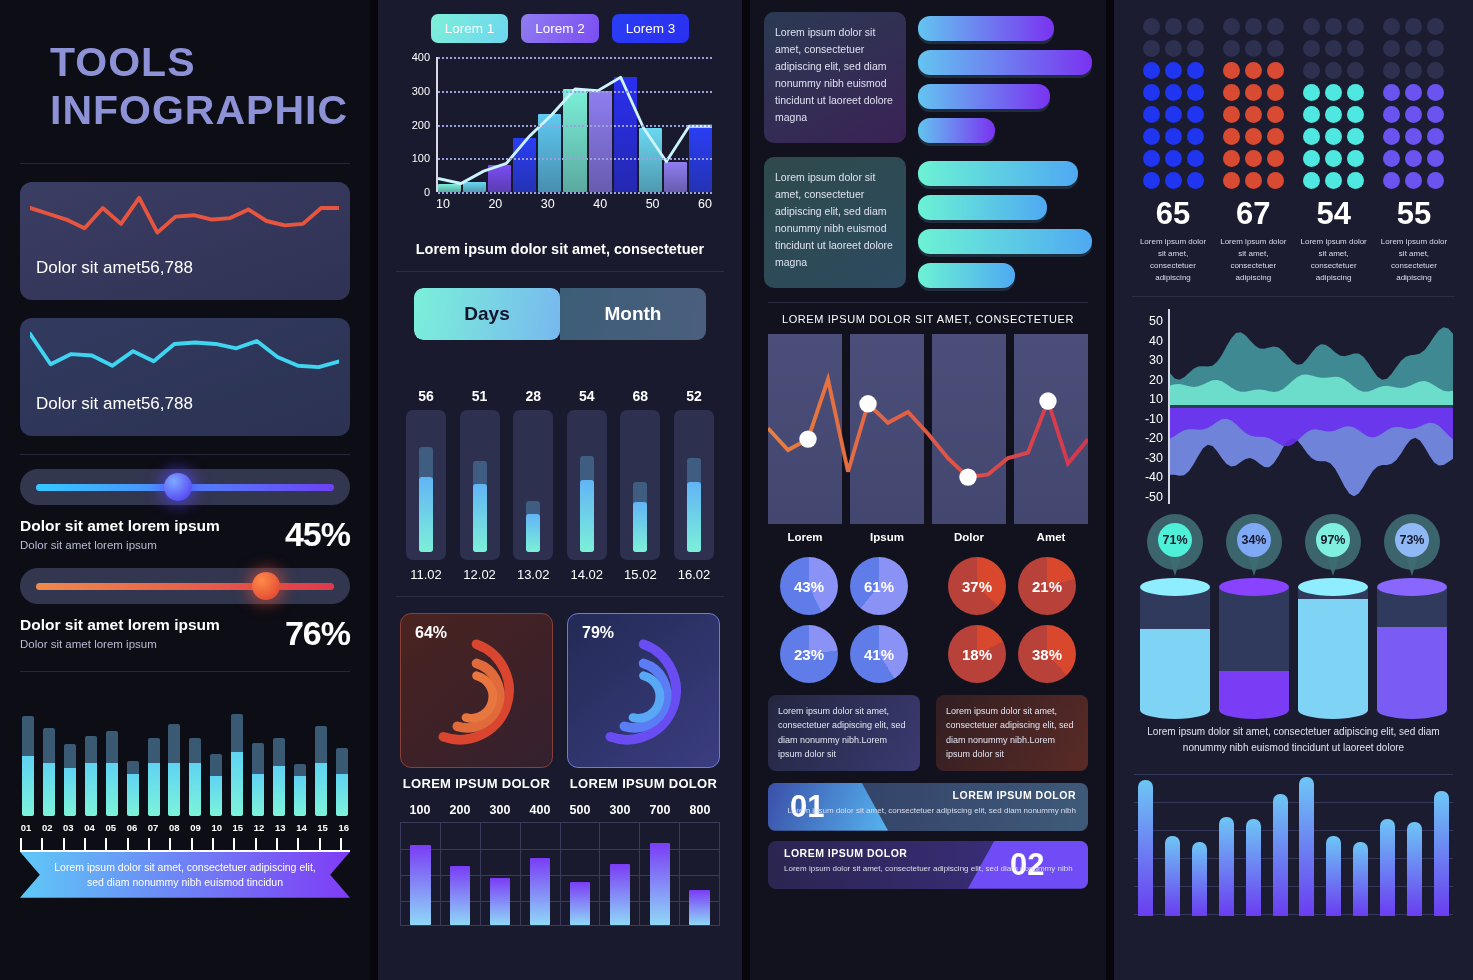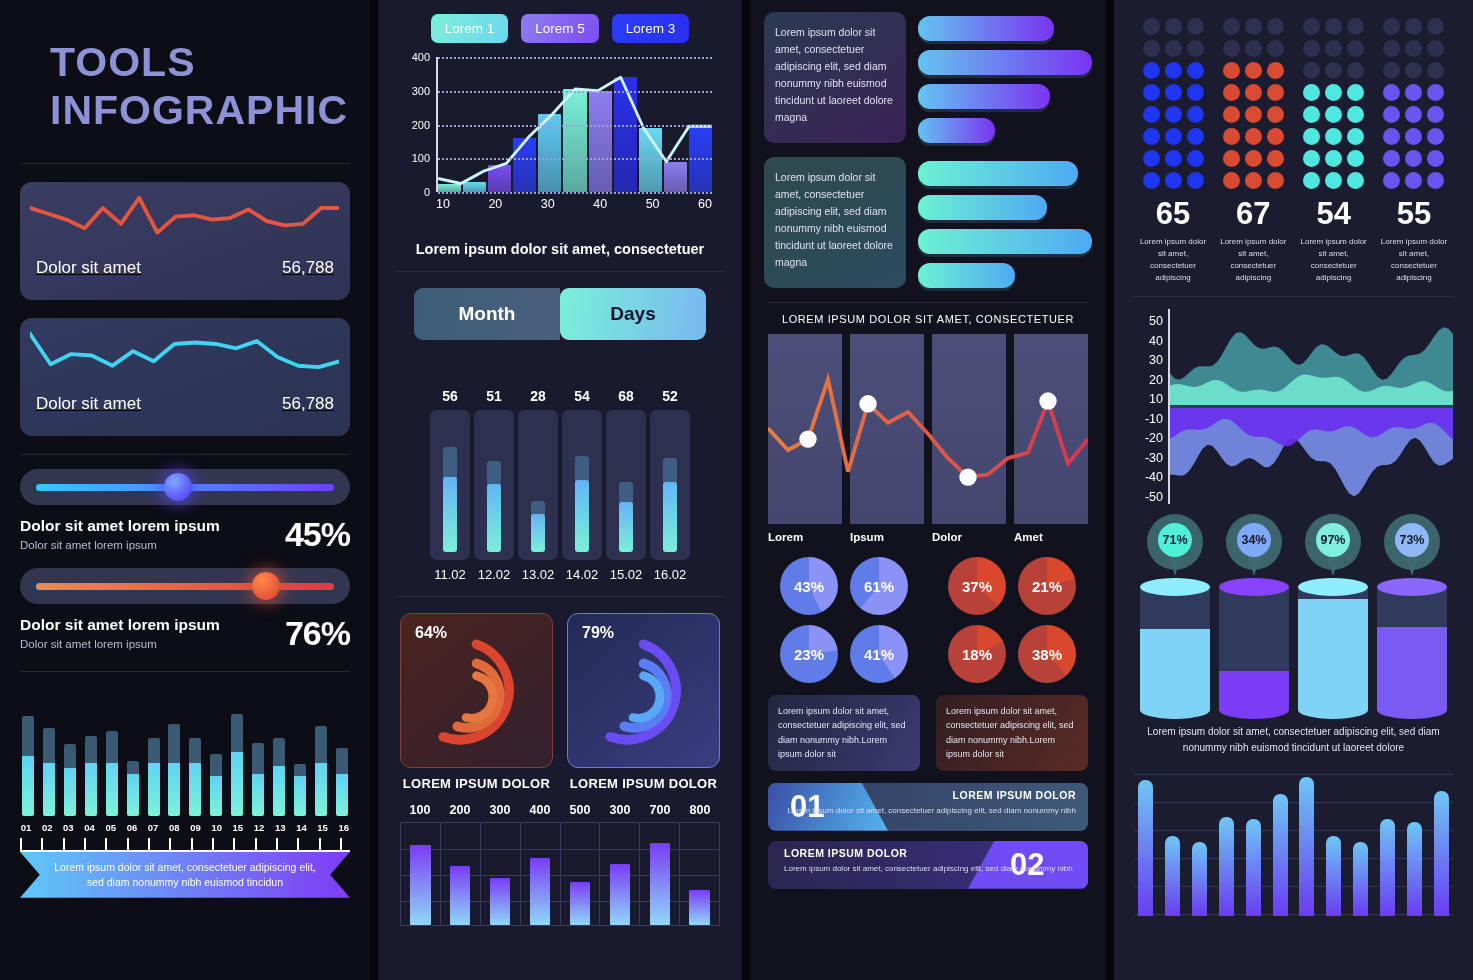--- a/index.html
+++ b/index.html
@@ -25,21 +25,21 @@
   .hr { height:1px; background:#26263a; margin: 28px 0 18px 0; }
   .hr.thin { margin: 18px 0 14px 0;}
 
   .statcard {
     position: relative; height: 118px; border-radius: 12px; margin-bottom: 18px;
     background: linear-gradient(160deg,#3b3e63,#2f3254);
     padding: 12px 14px;
   }
   .statcard.blue { background: linear-gradient(160deg,#323a60,#2b3252); }
   .sc-spark { position:absolute; left:10px; right:10px; top:10px; height:58px; }
-  .sc-row { position:absolute; left:16px; right:16px; bottom:22px; display:flex; justify-content:space-between; align-items:baseline;text-decoration:underline;}
+  .sc-row { position:absolute; left:16px; right:16px; bottom:22px; display:flex; align-items:baseline;}
   .sc-label { font-size: 17px; color:#fff; }
   .sc-value { font-size: 17px; color:#fff; }
 
   .slider-wrap { position:relative; height:36px; border-radius:18px; background:#33364f; margin: 6px 0 10px 0; }
   .slider-track { position:absolute; left:16px; right:16px; top:15px; height:7px; border-radius:4px; }
   .slider-track.v1 { background: linear-gradient(90deg,#35c8ff,#6c41f5); }
   .slider-track.v2 { background: linear-gradient(90deg,#f08a4b,#e0394a); }
   .slider-knob { position:absolute; top:4px; width:28px; height:28px; border-radius:50%; }
   .knob1 { background: radial-gradient(circle at 35% 30%,#7ea8ff,#4a2ef0); box-shadow:0 0 14px 5px rgba(90,70,250,.55); }
   .knob2 { background: radial-gradient(circle at 35% 30%,#ff8a4a,#dc3b2d); box-shadow:0 0 14px 5px rgba(230,80,50,.5); }
@@ -83,21 +83,21 @@
   .c1-xlabels span { font-size:12.5px; color:#fff; }
   .c1-caption { text-align:center; font-size:14.5px; font-weight:bold; color:#fff; margin-top:24px; }
 
   .sep2 { height:1px; background:#2c2d45; margin:14px 0 16px 0; }
 
   .toggle { display:flex; height:52px; border-radius:9px; overflow:hidden; margin:0 18px 16px 18px; }
   .toggle .seg { flex:1; display:flex; align-items:center; justify-content:center; font-size:19px; font-weight:bold; }
   .seg-on { background: linear-gradient(100deg,#7bf0d9,#77b8ef); color:#13142a; border-radius:9px;}
   .seg-off { background: linear-gradient(100deg,#3d5d77,#4a5f7d); color:#fff; }
 
-  .daybars { display:flex; justify-content:center; padding:0 8px;margin-top:48px; }
+  .daybars { display:flex; justify-content:space-between; padding:0 8px;margin-top:48px; }
   .dayb { width:44px; text-align:center; }
   .dayb .num { font-size:14px; font-weight:bold; color:#fff; margin-bottom:6px; }
   .dayb .tube { position:relative; width:40px; height:150px; margin:0 auto; background:#2e3050; border-radius:7px; }
   .dayb .fillbg { position:absolute; left:13px; width:14px; bottom:8px; background:#3f5d80; border-radius:3px; }
   .dayb .fill { position:absolute; left:13px; width:14px; bottom:8px; background: linear-gradient(180deg,#62b4f5,#7cf0d8); border-radius:3px; }
   .dayb .date { font-size:13px; color:#fff; margin-top:7px; }
 
   .donuts { display:flex; gap:14px; margin:0 4px; }
   .donutcard { flex:1; border-radius:11px; padding:10px; height:155px; position:relative; }
   .dc-red { background: linear-gradient(140deg,#4a231f,#33202f); border:1px solid #8a4037; }
@@ -126,21 +126,21 @@
   .hb-p { background: linear-gradient(90deg,#63c4f0,#7a33f0); box-shadow: 0 3px 0 rgba(40,70,90,.55); }
   .hb-t { background: linear-gradient(90deg,#6cf2d4,#4fa9f2); box-shadow: 0 3px 0 rgba(40,70,90,.55); }
 
   .sep3 { height:1px; background:#2a2b40; margin:10px 4px 10px 4px; }
   .lc-title { text-align:center; font-size:11px; color:#fff; letter-spacing:.6px; margin-bottom:9px; }
   .linechart { position:relative; height:190px; margin:0 4px; }
   .lc-panels { position:absolute; left:0; right:0; top:0; bottom:0; display:flex; gap:8px; }
   .lc-panels > div { flex:1; background: linear-gradient(180deg,#4b4e78,#43466f); }
   .lc-svg { position:absolute; left:0; right:0; top:0; bottom:0; }
   .lc-xlabels { display:flex; gap:8px; margin:7px 4px 0 4px; }
-  .lc-xlabels span { flex:1; font-size:11.5px; font-weight:bold; color:#fff; }
+  .lc-xlabels span { flex:1; text-align:center; font-size:11.5px; font-weight:bold; color:#fff; }
 
   .circlegrid { display:flex; gap:16px; margin:14px 4px 0 4px; }
   .cg-half { flex:1; }
   .cg-rows { display:flex; flex-wrap:wrap; gap:10px 12px; justify-content:center;}
   .donutpct { position:relative; width:58px; height:58px; border-radius:50%; display:flex; align-items:center; justify-content:center;}
   .donutpct span { font-size:15px; font-weight:bold; color:#fff; position:relative; z-index:2;}
   .cg-note { border-radius:8px; padding:9px 10px; font-size:9px; line-height:1.6; color:#e4e6f3; margin-top:12px;}
   .note-blue { background: linear-gradient(120deg,#22273f,#3b3a72); }
   .note-red { background: linear-gradient(120deg,#321e22,#5a2b26); }
 
@@ -355,21 +355,21 @@
     <div class="ribbon-inner">
       <div class="ribbon-clip">
         <div class="ribbon-text">Lorem ipsum dolor sit amet, consectetuer adipiscing elit, sed diam nonummy nibh euismod tincidun</div>
       </div>
     </div>
   </div>
 
   <div class="col col2">
     <div class="tabs">
       <div class="tab tab1">Lorem 1</div>
-      <div class="tab tab2">Lorem 5</div>
+      <div class="tab tab2">Lorem 2</div>
       <div class="tab tab3">Lorem 3</div>
     </div>
 
     <div class="chart1">
       <div class="c1-ylabels" id="c1-y">
           <span style="top: 135px;">0</span>
           <span style="top: 101.25px;">100</span>
           <span style="top: 67.5px;">200</span>
           <span style="top: 33.75px;">300</span>
           <span style="top: 0px;">400</span>
@@ -404,22 +404,22 @@
           <span>40</span>
           <span>50</span>
           <span>60</span>
         </div>
     </div>
     <div class="c1-caption">Lorem ipsum dolor sit amet, consectetuer</div>
 
     <div class="sep2"></div>
 
     <div class="toggle">
+      <div class="seg seg-on">Days</div>
       <div class="seg seg-off">Month</div>
-      <div class="seg seg-on">Days</div>
     </div>
 
     <div class="daybars" id="daybars">
         <div class="dayb">
           <div class="num">56</div>
       <div class="tube">
         <div class="fillbg" style="height:104.52000000000001px"></div>
         <div class="fill" style="height:75.04px"></div>
       </div>
       <div class="date">11.02</div>

